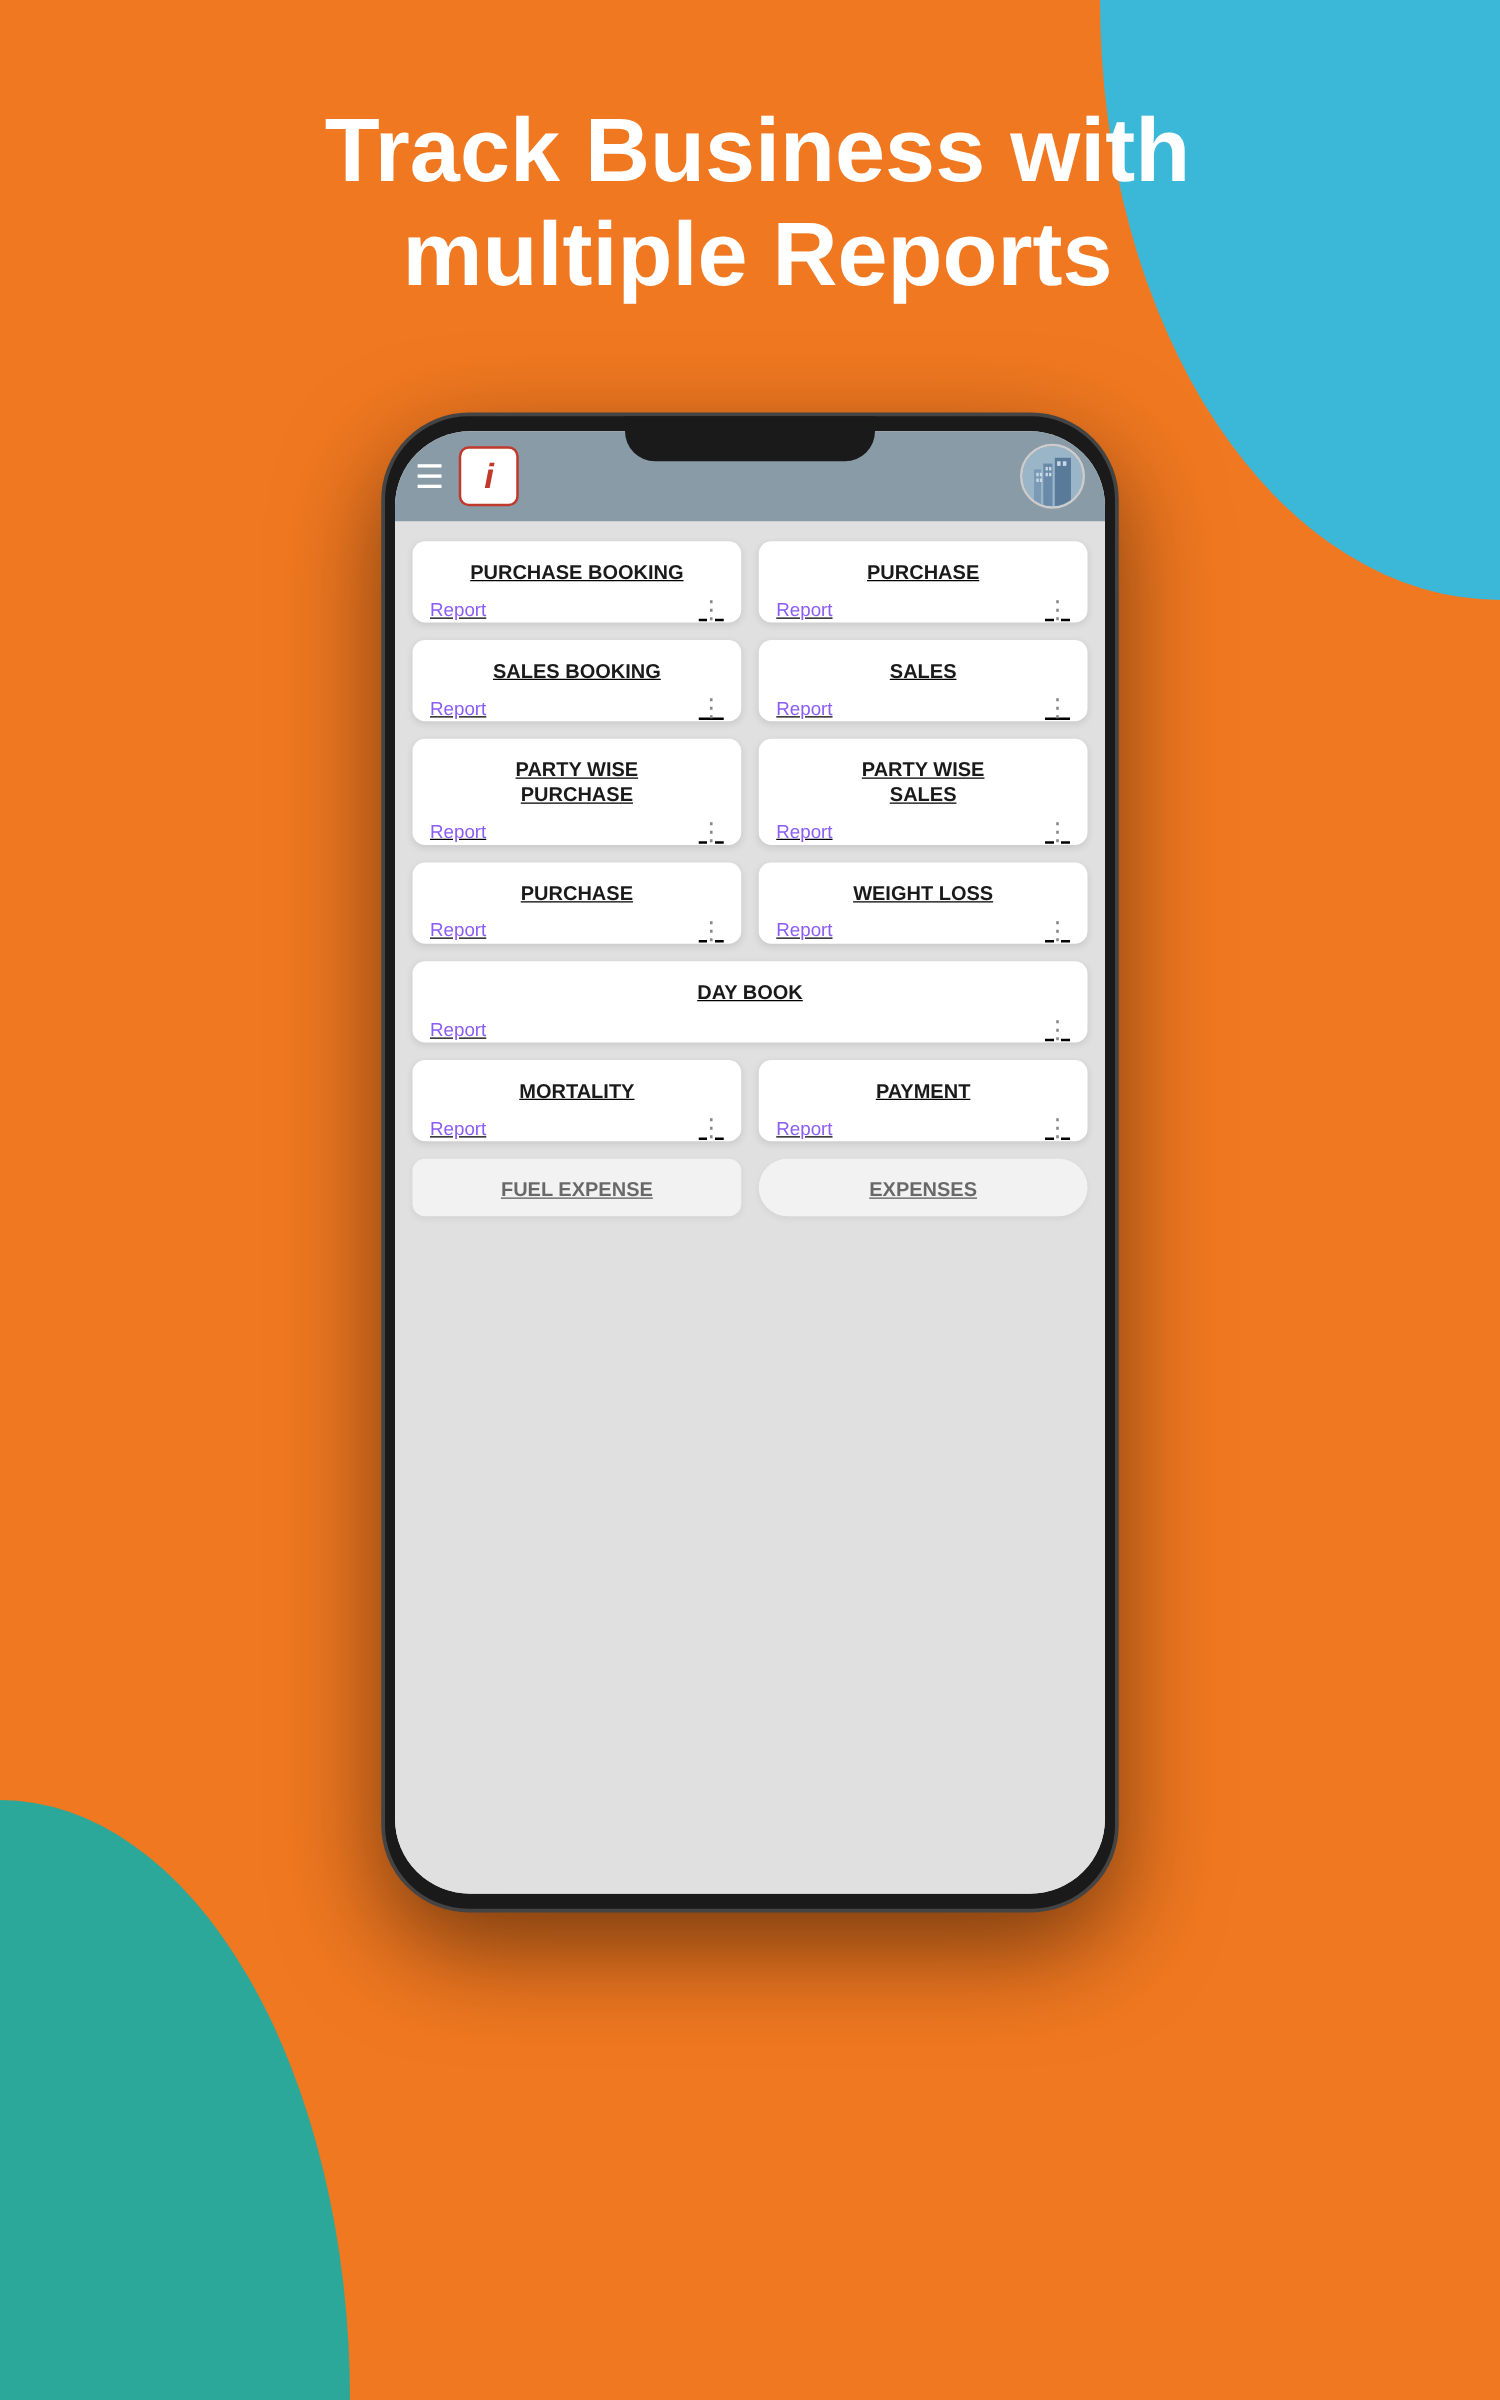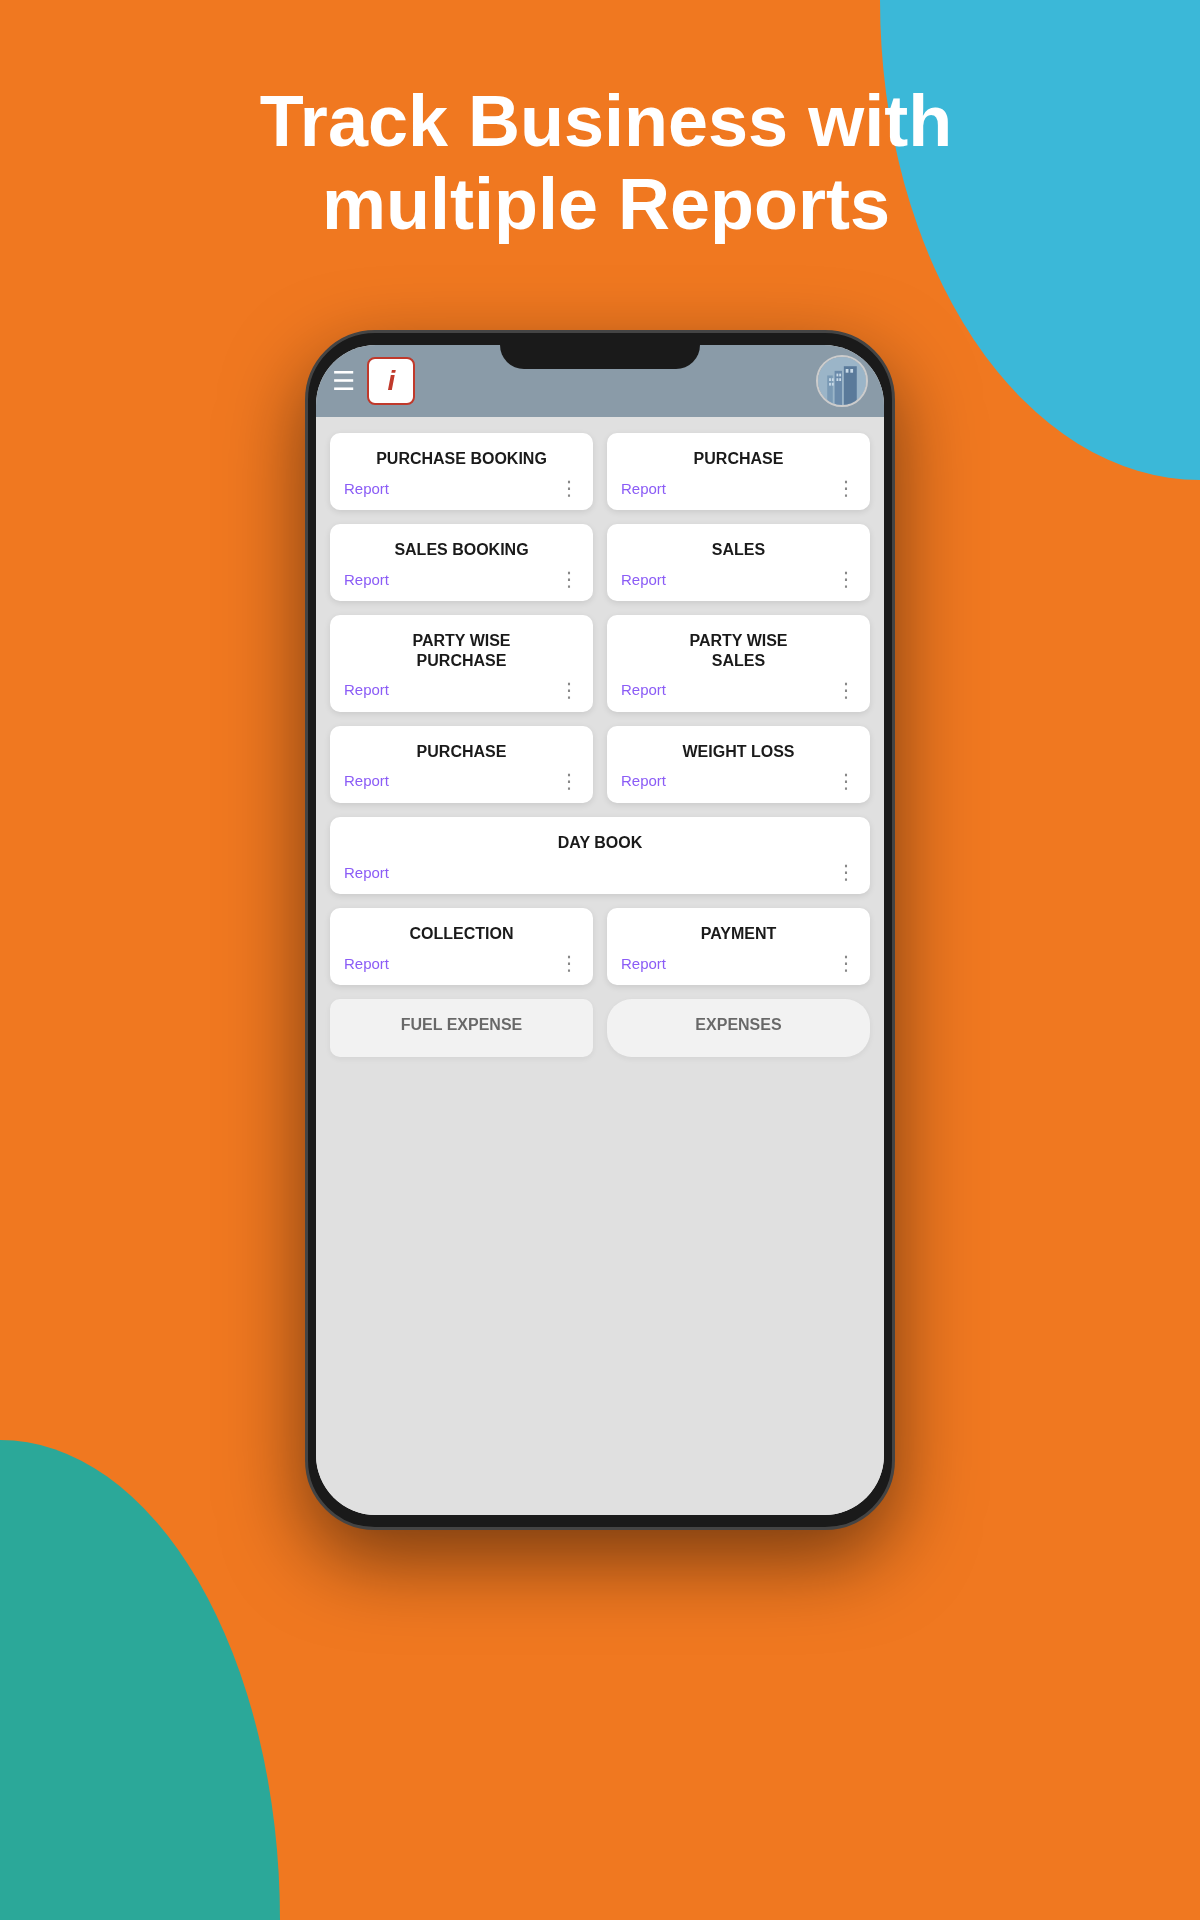--- a/index.html
+++ b/index.html
@@ -161,22 +161,23 @@
     
     .cards-grid {
       display: grid;
       grid-template-columns: 1fr 1fr;
       gap: 14px;
     }
 
     .card {
       background: white;
       border-radius: 10px;
-      padding: 16px 14px 12px 14px;
+      padding: 16px 14px 0 14px;
       box-shadow: 0 2px 6px rgba(0,0,0,0.1);
+      text-decoration: underline;
     }
 
     .card-full {
       grid-column: 1 / -1;
       border-radius: 10px;
     }
 
     .card-title {
       font-size: 16px;
       font-weight: 900;
@@ -318,21 +319,21 @@
 
           <div class="card card-full">
             <div class="card-title">DAY BOOK</div>
             <div class="card-footer">
               <span class="card-report-label">Report</span>
               <span class="three-dots">⋮</span>
             </div>
           </div>
 
           <div class="card">
-            <div class="card-title">COLLECTION</div>
+            <div class="card-title">MORTALITY</div>
             <div class="card-footer">
               <span class="card-report-label">Report</span>
               <span class="three-dots">⋮</span>
             </div>
           </div>
 
           <div class="card">
             <div class="card-title">PAYMENT</div>
             <div class="card-footer">
               <span class="card-report-label">Report</span>

